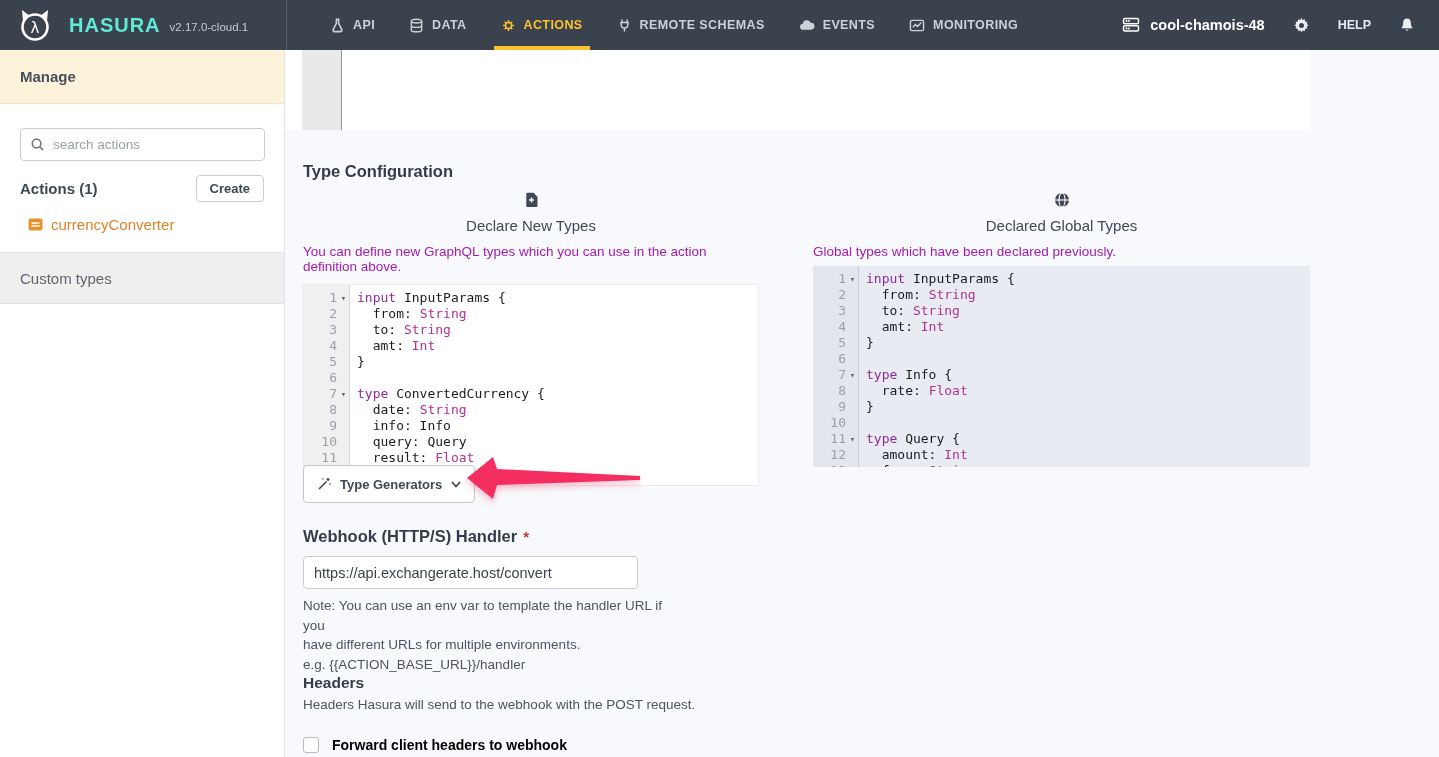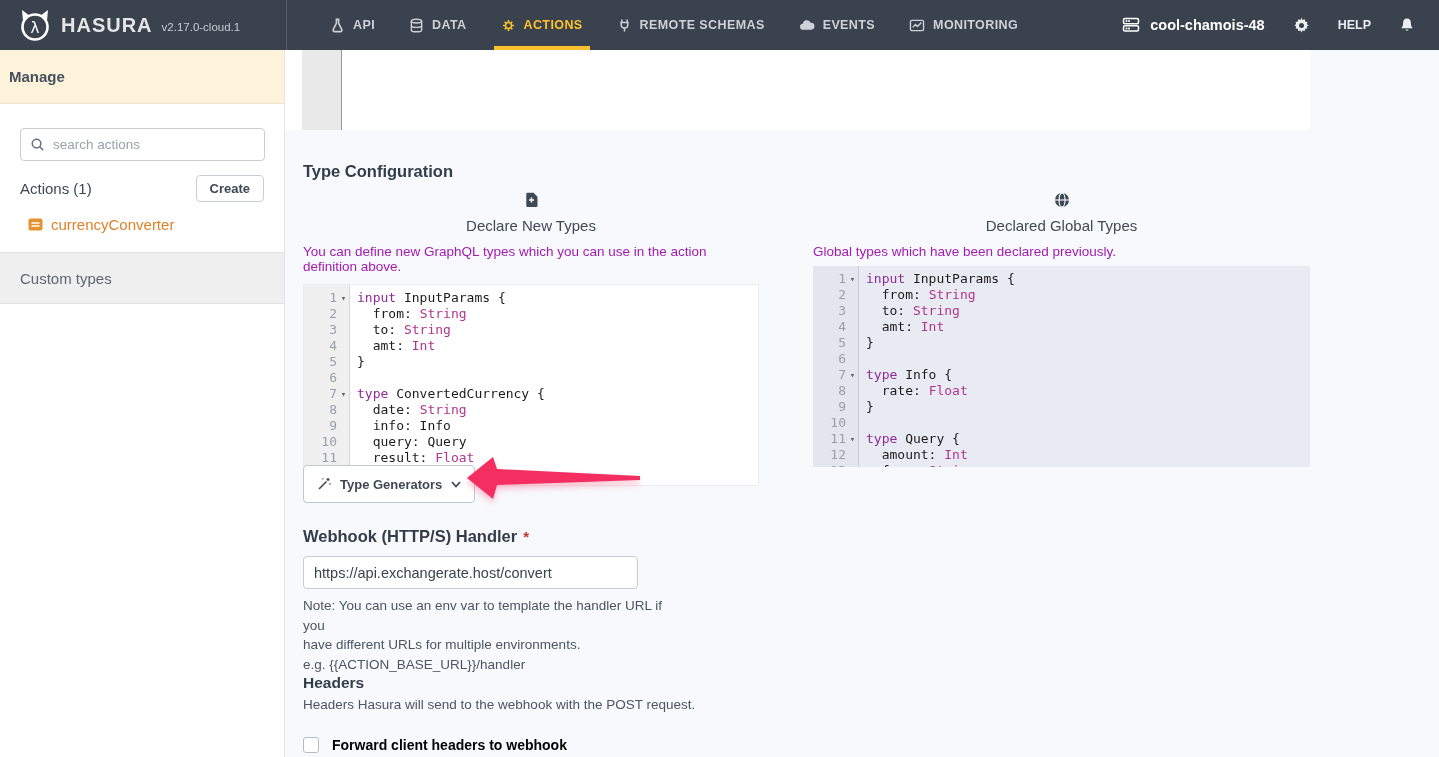--- a/index.html
+++ b/index.html
@@ -15,21 +15,21 @@
   
   .navbar {
     position:absolute; left:0; top:0; width:1439px; height:50px;
     background:#3a424e; display:flex; align-items:stretch; z-index:10;
   }
   .logo-area {
     width:287px; flex:none; display:flex; align-items:center;
     padding-left:18px; border-right:1px solid rgba(255,255,255,.14);
   }
   .logo-mark { width:34px; height:34px; flex:none; }
-  .logo-word { color:#e5e5e5; font-size:20px; font-weight:bold; letter-spacing:1px; margin-left:9px; }
+  .logo-word { color:#5eead4; font-size:20px; font-weight:bold; letter-spacing:1px; margin-left:17px; }
   .logo-version { color:#c7cbd2; font-size:11.5px; margin-left:9px; margin-top:4px; }
   .nav-items { display:flex; margin-left:26px; height:100%; }
   .nav-item {
     position:relative; display:flex; align-items:center; gap:8px;
     padding:0 17px; cursor:pointer;
     color:#ced2d8; font-size:12.5px; font-weight:bold; letter-spacing:.4px;
   }
   .nav-item svg { stroke:#ced2d8; fill:none; }
   .nav-item.filled svg { fill:#ced2d8; stroke:none; }
   .nav-item.active { color:#fdc12e; }
@@ -42,36 +42,36 @@
   .nav-help { color:#e9ebef; font-size:12.5px; font-weight:bold; cursor:pointer; }
   .nav-icon-btn { cursor:pointer; display:flex; align-items:center; }
 
   
   .sidebar {
     position:absolute; left:0; top:50px; width:285px; bottom:0;
     background:#fff; border-right:1px solid #e3e4e7; z-index:5;
   }
   .manage-header {
     height:54px; background:#fdf3da; border-bottom:1px solid #f0e5c6;
-    display:flex; align-items:center; padding-left:9px;
+    display:flex; align-items:center; padding-left:20px;
     font-size:15px; font-weight:bold; color:#47505d;
   }
   .search-wrap { position:absolute; top:78px; left:20px; width:245px; height:33px; }
   .search-wrap .search-icon { position:absolute; left:10px; top:9px; }
   .search-input {
     width:100%; height:100%; border:1px solid #c9cdd3; border-radius:4px;
     padding:0 8px 0 32px; font-size:13.5px; color:#333;
     font-family:"Liberation Sans", sans-serif; outline:none; background:#fff;
   }
   .search-input::placeholder { color:#9aa1ab; }
   .actions-row {
     position:absolute; top:124px; left:20px; right:20px; height:29px;
     display:flex; align-items:center; justify-content:space-between;
   }
-  .actions-count { font-size:15px; font-weight:normal; color:#3d4855; }
+  .actions-count { font-size:15px; font-weight:bold; color:#3d4855; }
   .create-btn {
     background:#fff; border:1px solid #c9ced5; border-radius:4px;
     font-size:13px; font-weight:bold; color:#3d4855; padding:5px 13px;
     cursor:pointer; font-family:"Liberation Sans", sans-serif;
   }
   .action-item {
     position:absolute; top:166px; left:28px;
     display:flex; align-items:center; gap:8px; cursor:pointer;
     font-size:15px; color:#dd8228;
   }

